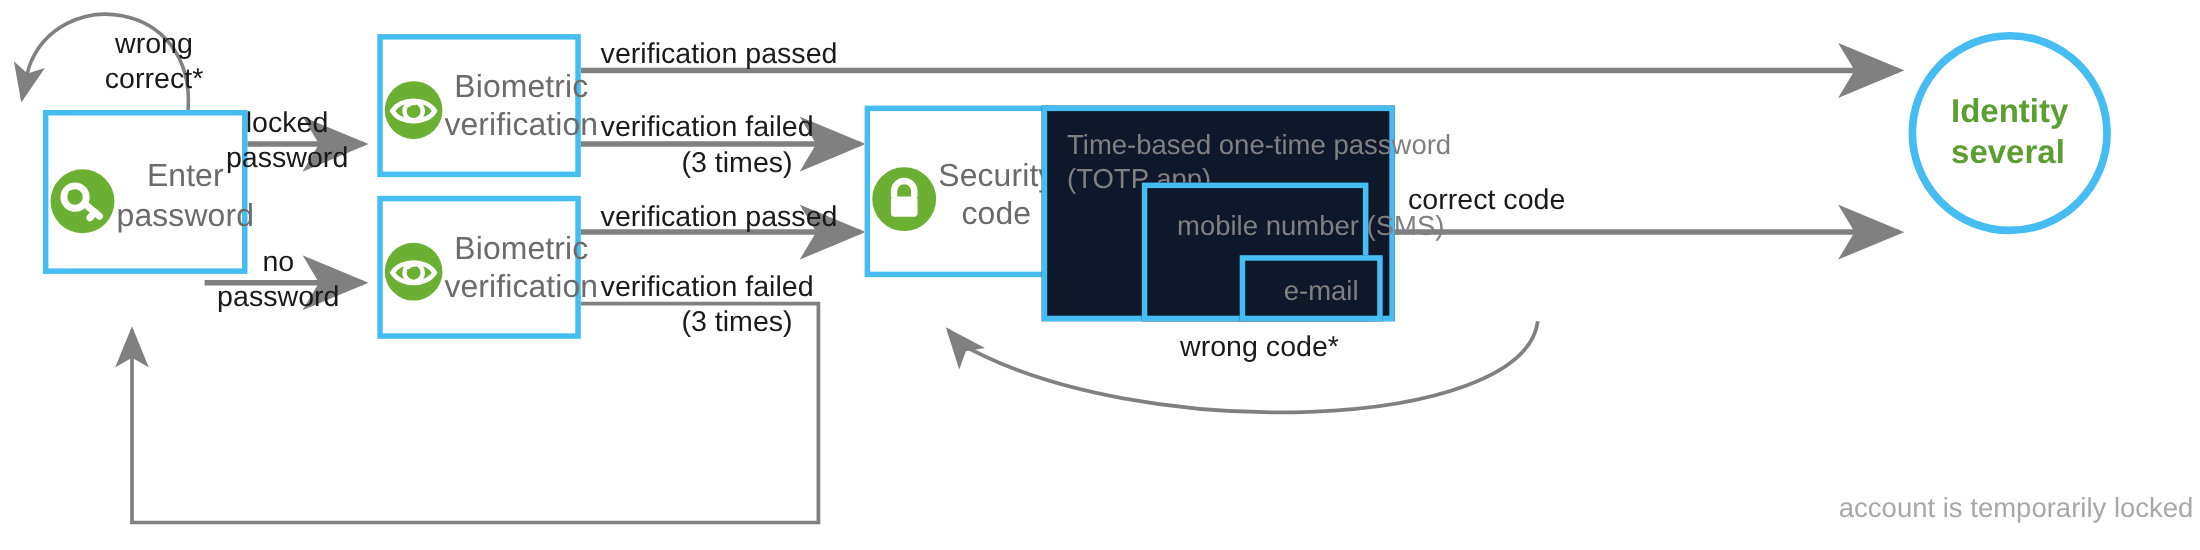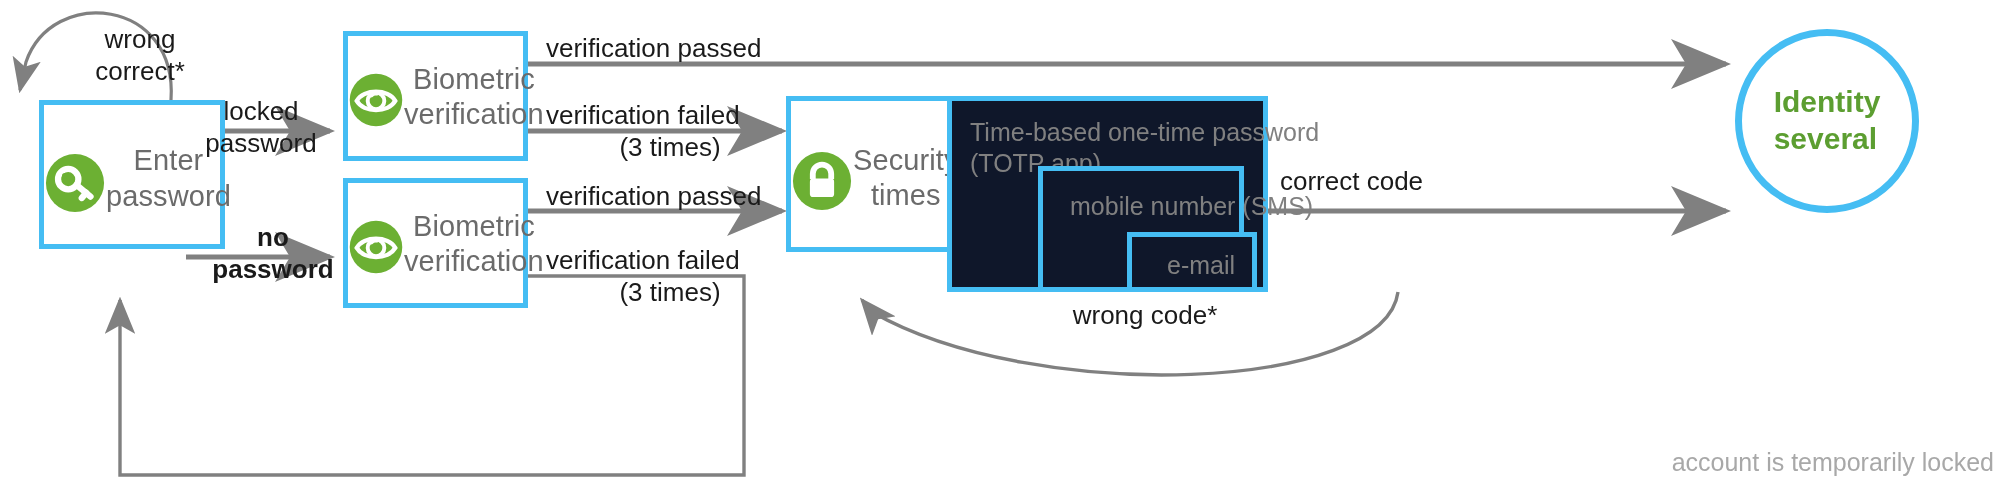--- a/index.html
+++ b/index.html
@@ -192,21 +192,21 @@
   <div class="pbox" style="left:786px; top:96px; width:166px; height:156px;">
     <span class="icon-wrap" style="margin-top:14px;height:64px;">
       <svg width="62" height="62" viewBox="0 0 64 64" aria-hidden="true">
         <circle cx="32" cy="32" r="30" fill="#6cb033"></circle>
         <path d="M22.5 30 V24.5 a9.5 9.5 0 0 1 19 0 V30" fill="none" stroke="#ffffff" stroke-width="6"></path>
         <rect x="19.5" y="29.5" width="25" height="19" rx="3.2" fill="#ffffff"></rect>
       </svg>
     </span>
     <div class="blabel">
       <span>Security</span><br>
-      <span>times</span>
+      <span>code</span>
     </div>
   </div>
 
   <div class="obox" style="left:947px; top:96px; width:321px; height:196px;">
     <span class="otext" style="left:18px; top:16px;">
       <span>Time-based one-time password</span><br>
       <span>(TOTP app)</span>
     </span>
   </div>
 
@@ -232,21 +232,21 @@
   <div class="elabel two" style="left:65px; top:24px; width:150px;">
     <span>wrong</span><br>
     <span>correct*</span>
   </div>
 
   <div class="elabel two" style="left:196px; top:96px; width:130px;">
     <span>locked</span><br>
     <span>password</span>
   </div>
 
-  <div class="elabel two" style="left:208px; top:222px; width:130px;font-weight:bold;">
+  <div class="elabel two" style="left:188px; top:222px; width:130px;">
     <span>no</span><br>
     <span>password</span>
   </div>
 
   <div class="elabel" style="left:546px; top:33px;">
     <span>verification passed</span>
   </div>
 
   <div class="elabel two" style="left:546px; top:100px; width:248px; text-align:left;">
     <span>verification failed</span><br>

